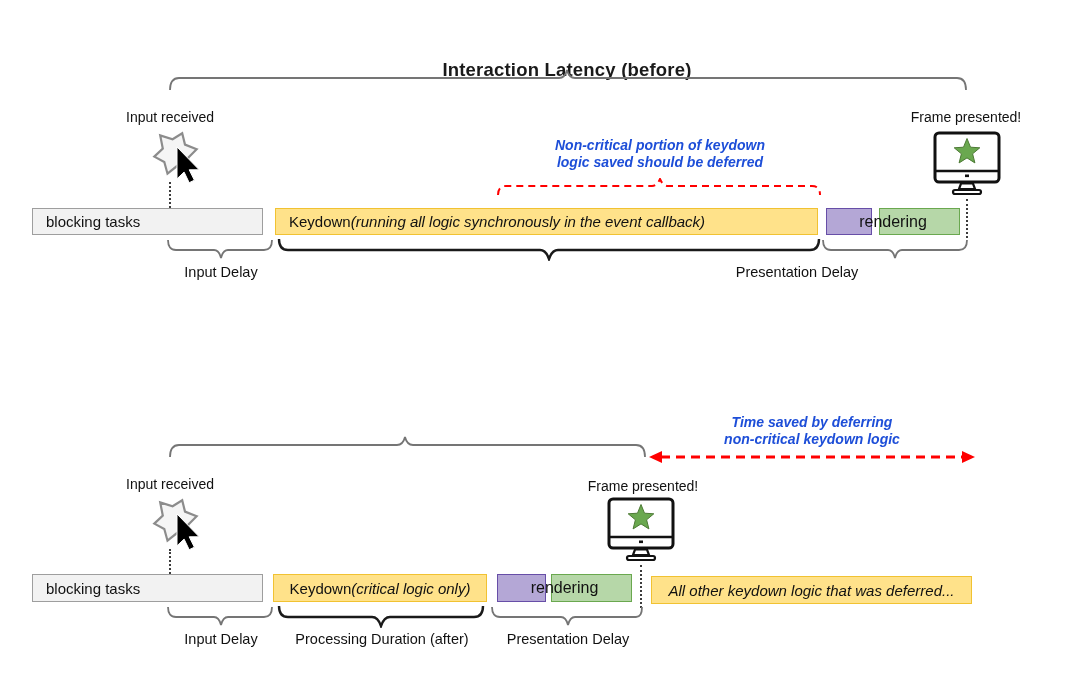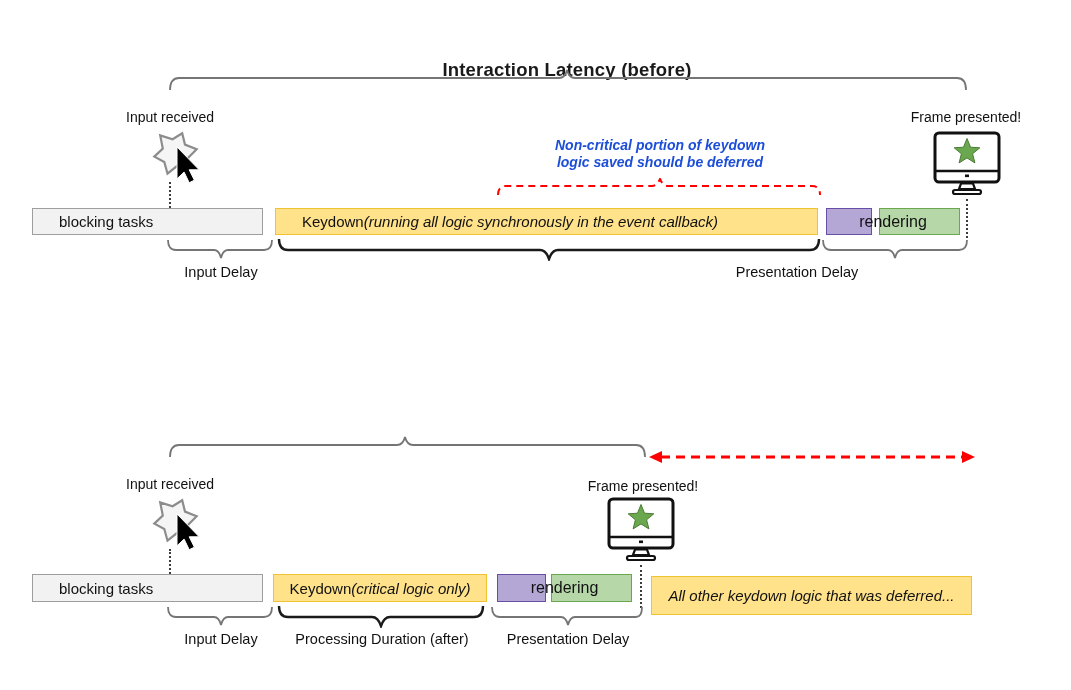--- a/index.html
+++ b/index.html
@@ -6,21 +6,21 @@
   #canvas{position:relative;width:1071px;height:690px;background:#ffffff;
           font-family:"Liberation Sans",sans-serif;color:#111;overflow:hidden;}
   .abs{position:absolute;}
   .title{font-size:18.5px;font-weight:700;text-align:center;color:#1a1a1a;letter-spacing:.2px;}
   .small-lbl{font-size:14px;text-align:center;color:#111;}
   .brace-lbl{font-size:14.5px;text-align:center;color:#111;}
   .red-note{font-size:14px;font-weight:700;font-style:italic;color:#1d4ed8;
             text-align:center;line-height:17px;}
   .bar{height:27px;box-sizing:border-box;display:flex;align-items:center;
        font-size:15px;color:#111;}
-  .bar.pad{padding-left:26px;}
+  .bar.pad{padding-left:13px;}
   .bar.center{justify-content:center;}
   .bar-gray  {background:#f2f2f2;border:1.6px solid #9e9e9e;}
   .bar-yellow{background:#ffe28a;border:1.6px solid #f1c232;}
   .bar-purple{background:#b4a7d6;border:1.6px solid #674ea7;}
   .bar-green {background:#b6d7a8;border:1.6px solid #6aa84f;}
   .italic{font-style:italic;text-align:center;}
   .rendering-lbl{font-size:16px;text-align:center;color:#111;line-height:27px;z-index:5;}
   .dotted{border-left:2px dotted #3c3c3c;width:0;}
   svg{display:block;}
 </style>
@@ -85,20 +85,24 @@
   </svg>
 
   <div class="abs brace-lbl" style="left:146px;top:264px;width:150px;">Input Delay</div>
   <div class="abs brace-lbl" style="left:722px;top:264px;width:150px;">Presentation Delay</div>
 
 
   <svg class="abs" style="left:165px;top:433px;" width="485" height="28">
     <path d="M5,24 Q5,12 14,12 L232,12 Q238,12 240,4 Q242,12 248,12 L471,12 Q480,12 480,24" fill="none" stroke="#757575" stroke-width="1.8"></path>
   </svg>
 
+  <div class="abs red-note" style="left:662px;top:414px;width:300px;">
+    <div>Time saved by deferring</div>
+    <div>non-critical keydown logic</div>
+  </div>
   <svg class="abs" style="left:648px;top:449px;" width="328" height="16">
     <line x1="13" y1="8" x2="315" y2="8" stroke="#ff0000" stroke-width="3" stroke-dasharray="9 6"></line>
     <polygon points="1,8 14,2 14,14" fill="#ff0000"></polygon>
     <polygon points="327,8 314,2 314,14" fill="#ff0000"></polygon>
   </svg>
 
   <div class="abs small-lbl" style="left:95px;top:476px;width:150px;">Input received</div>
 
   <svg class="abs" style="left:148px;top:494px;" width="70" height="64">
     <polygon points="48.7,22.2 37,17.6 34.2,6.3 24.6,12.2 12.2,8.4 14.8,21.6 6.3,29.6 16.3,35 19.5,46.7 29.3,38.8 39.9,41.3 40.2,30.8" fill="#f5f5f5" stroke="#8c8c8c" stroke-width="2.2" stroke-linejoin="miter"></polygon>
@@ -121,21 +125,21 @@
   <div class="abs bar bar-gray pad" style="left:32px;top:574px;width:231px;height:28px;">
     <span>blocking tasks</span>
   </div>
   <div class="abs bar bar-yellow center" style="left:273px;top:574px;width:214px;height:28px;">
     <span>Keydown </span>
       <span class="italic">(critical logic only)</span>
   </div>
   <div class="abs bar bar-purple" style="left:497px;top:574px;width:49px;height:28px;"></div>
   <div class="abs bar bar-green" style="left:551px;top:574px;width:81px;height:28px;"></div>
   <div class="abs rendering-lbl" style="left:497px;top:574px;width:135px;line-height:28px;">rendering</div>
-  <div class="abs bar bar-yellow center italic" style="left:651px;top:576px;width:321px;height:39px;">
+  <div class="abs bar bar-yellow center italic" style="left:651px;top:576px;width:321px;height:28px;">
     <span>All other keydown logic that was deferred...</span>
   </div>
 
   <svg class="abs" style="left:166px;top:605px;" width="110" height="23">
     <path d="M2,2 Q2,12 10,12 L48,12 Q53,12 55,20 Q57,12 62,12 L98,12 Q106,12 106,2" fill="none" stroke="#757575" stroke-width="1.8"></path>
   </svg>
   <svg class="abs" style="left:276px;top:605px;" width="212" height="23">
     <path d="M3,1 Q3,12 12,12 L96,12 Q102,12 105,21 Q108,12 114,12 L198,12 Q207,12 207,1" fill="none" stroke="#1a1a1a" stroke-width="2.4"></path>
   </svg>
   <svg class="abs" style="left:489px;top:605px;" width="158" height="23">

